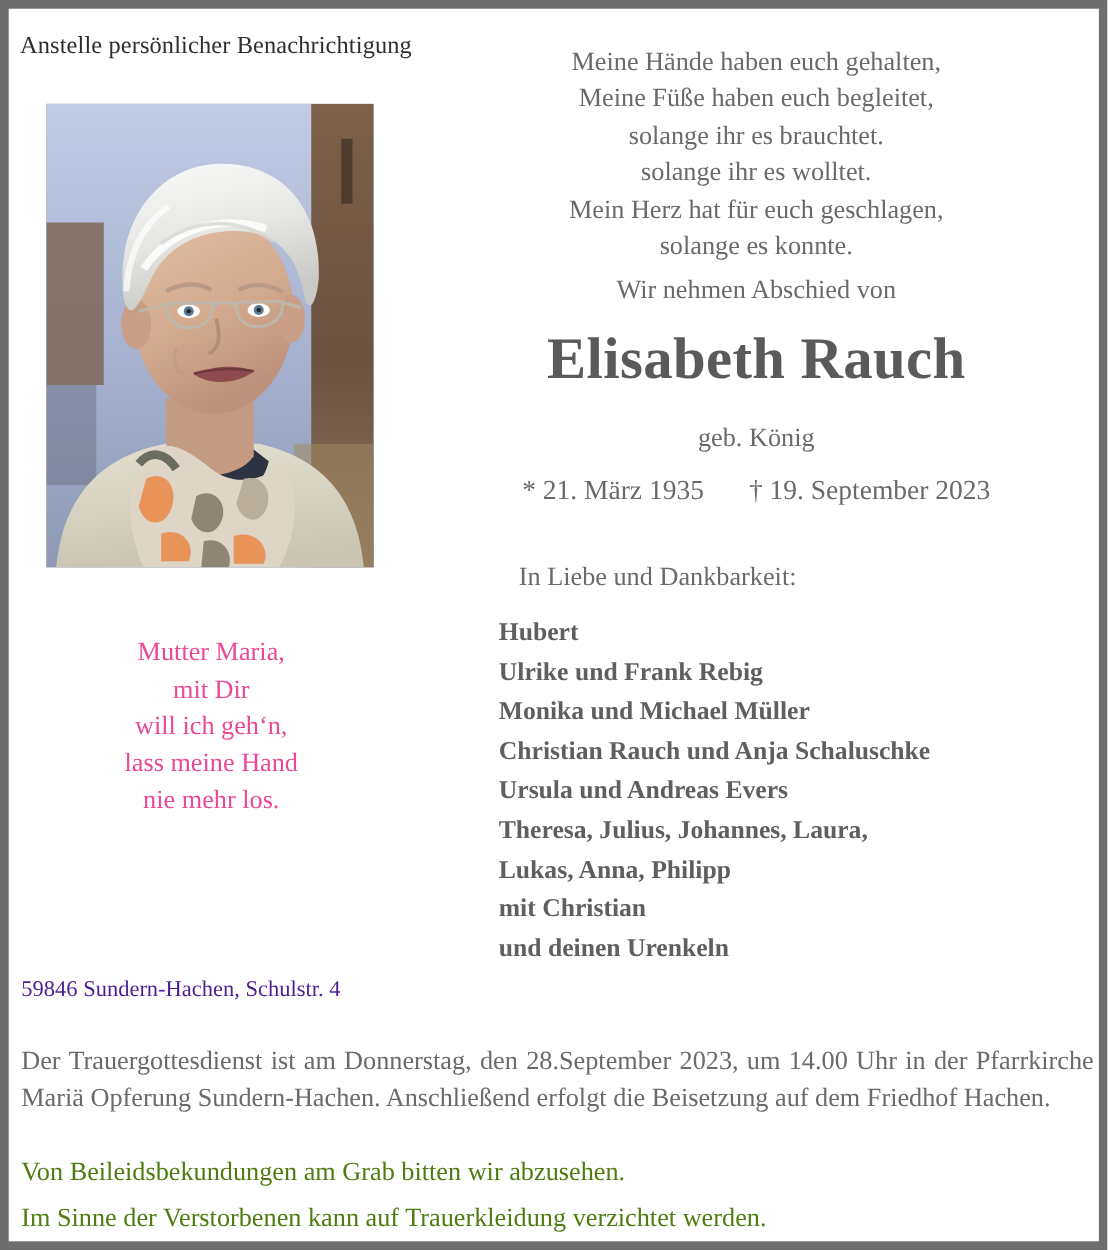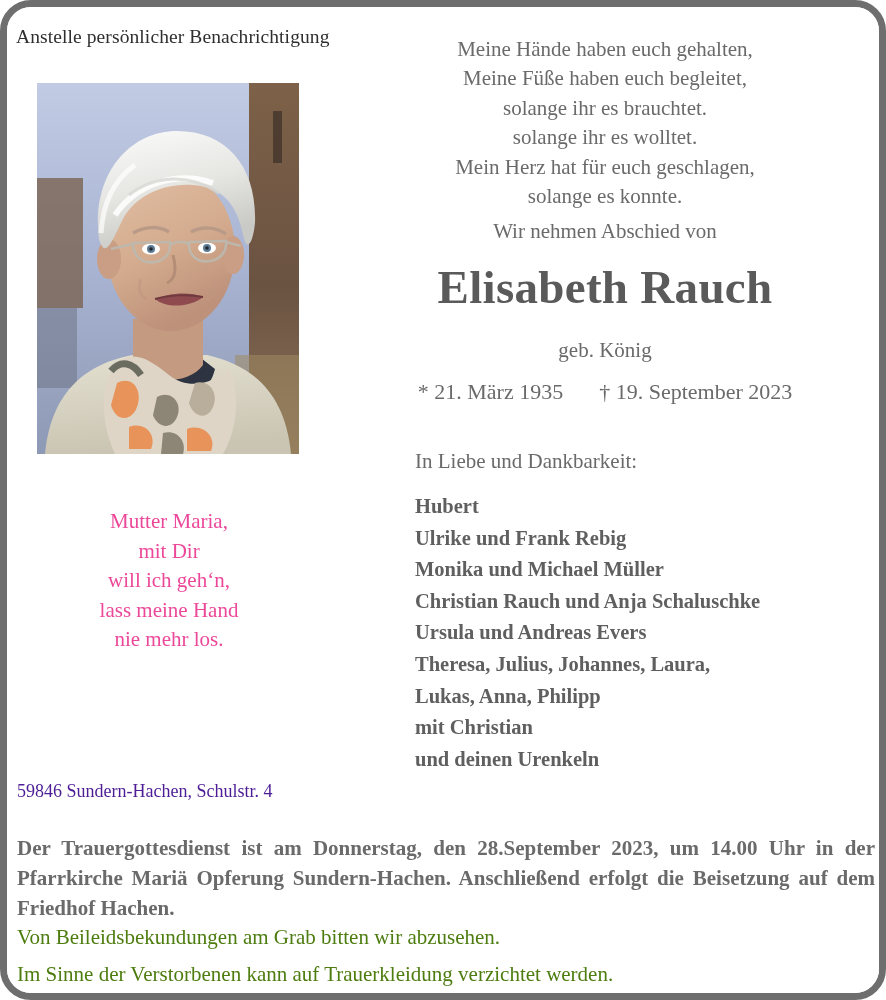--- a/index.html
+++ b/index.html
@@ -119,21 +119,21 @@
   .gratitude {
     position: absolute;
     left: 408px;
     top: 442px;
     font-size: 21px;
     color: #6a6a6a;
   }
 
   .family {
     position: absolute;
-    left: 408px;
+    left: 392px;
     top: 484px;
     width: 460px;
     font-size: 20.5px;
     font-weight: bold;
     line-height: 31.6px;
     color: #5f5f5f;
   }
 
   
   .address {
@@ -146,37 +146,36 @@
 
   .service {
     position: absolute;
     left: 10px;
     top: 826px;
     width: 858px;
     font-size: 21px;
     line-height: 30px;
     color: #6a6a6a;
     text-align: justify;
-    font-weight: bold;
   }
 
   .note {
     position: absolute;
     left: 10px;
     width: 858px;
     font-size: 21px;
     color: #4d7c0f;
   }
   .note-1 { top: 918px; }
   .note-2 { top: 955px; }
 </style>
 </head>
 <body>
 
-<div id="notice" style="border-color: rgb(110, 110, 110); border-radius: 31px;">
+<div id="notice" style="border-color: rgb(110, 110, 110);">
   <div class="inner">
 
     <div class="kicker">Anstelle persönlicher Benachrichtigung</div>
 
     <div class="photo">
       <svg viewBox="0 0 262 371" preserveAspectRatio="xMidYMid slice">
         <defs>
           <linearGradient id="bgL" x1="0" y1="0" x2="0" y2="1">
             <stop offset="0%" stop-color="#c2cbe4"></stop>
             <stop offset="45%" stop-color="#aab6d4"></stop>

